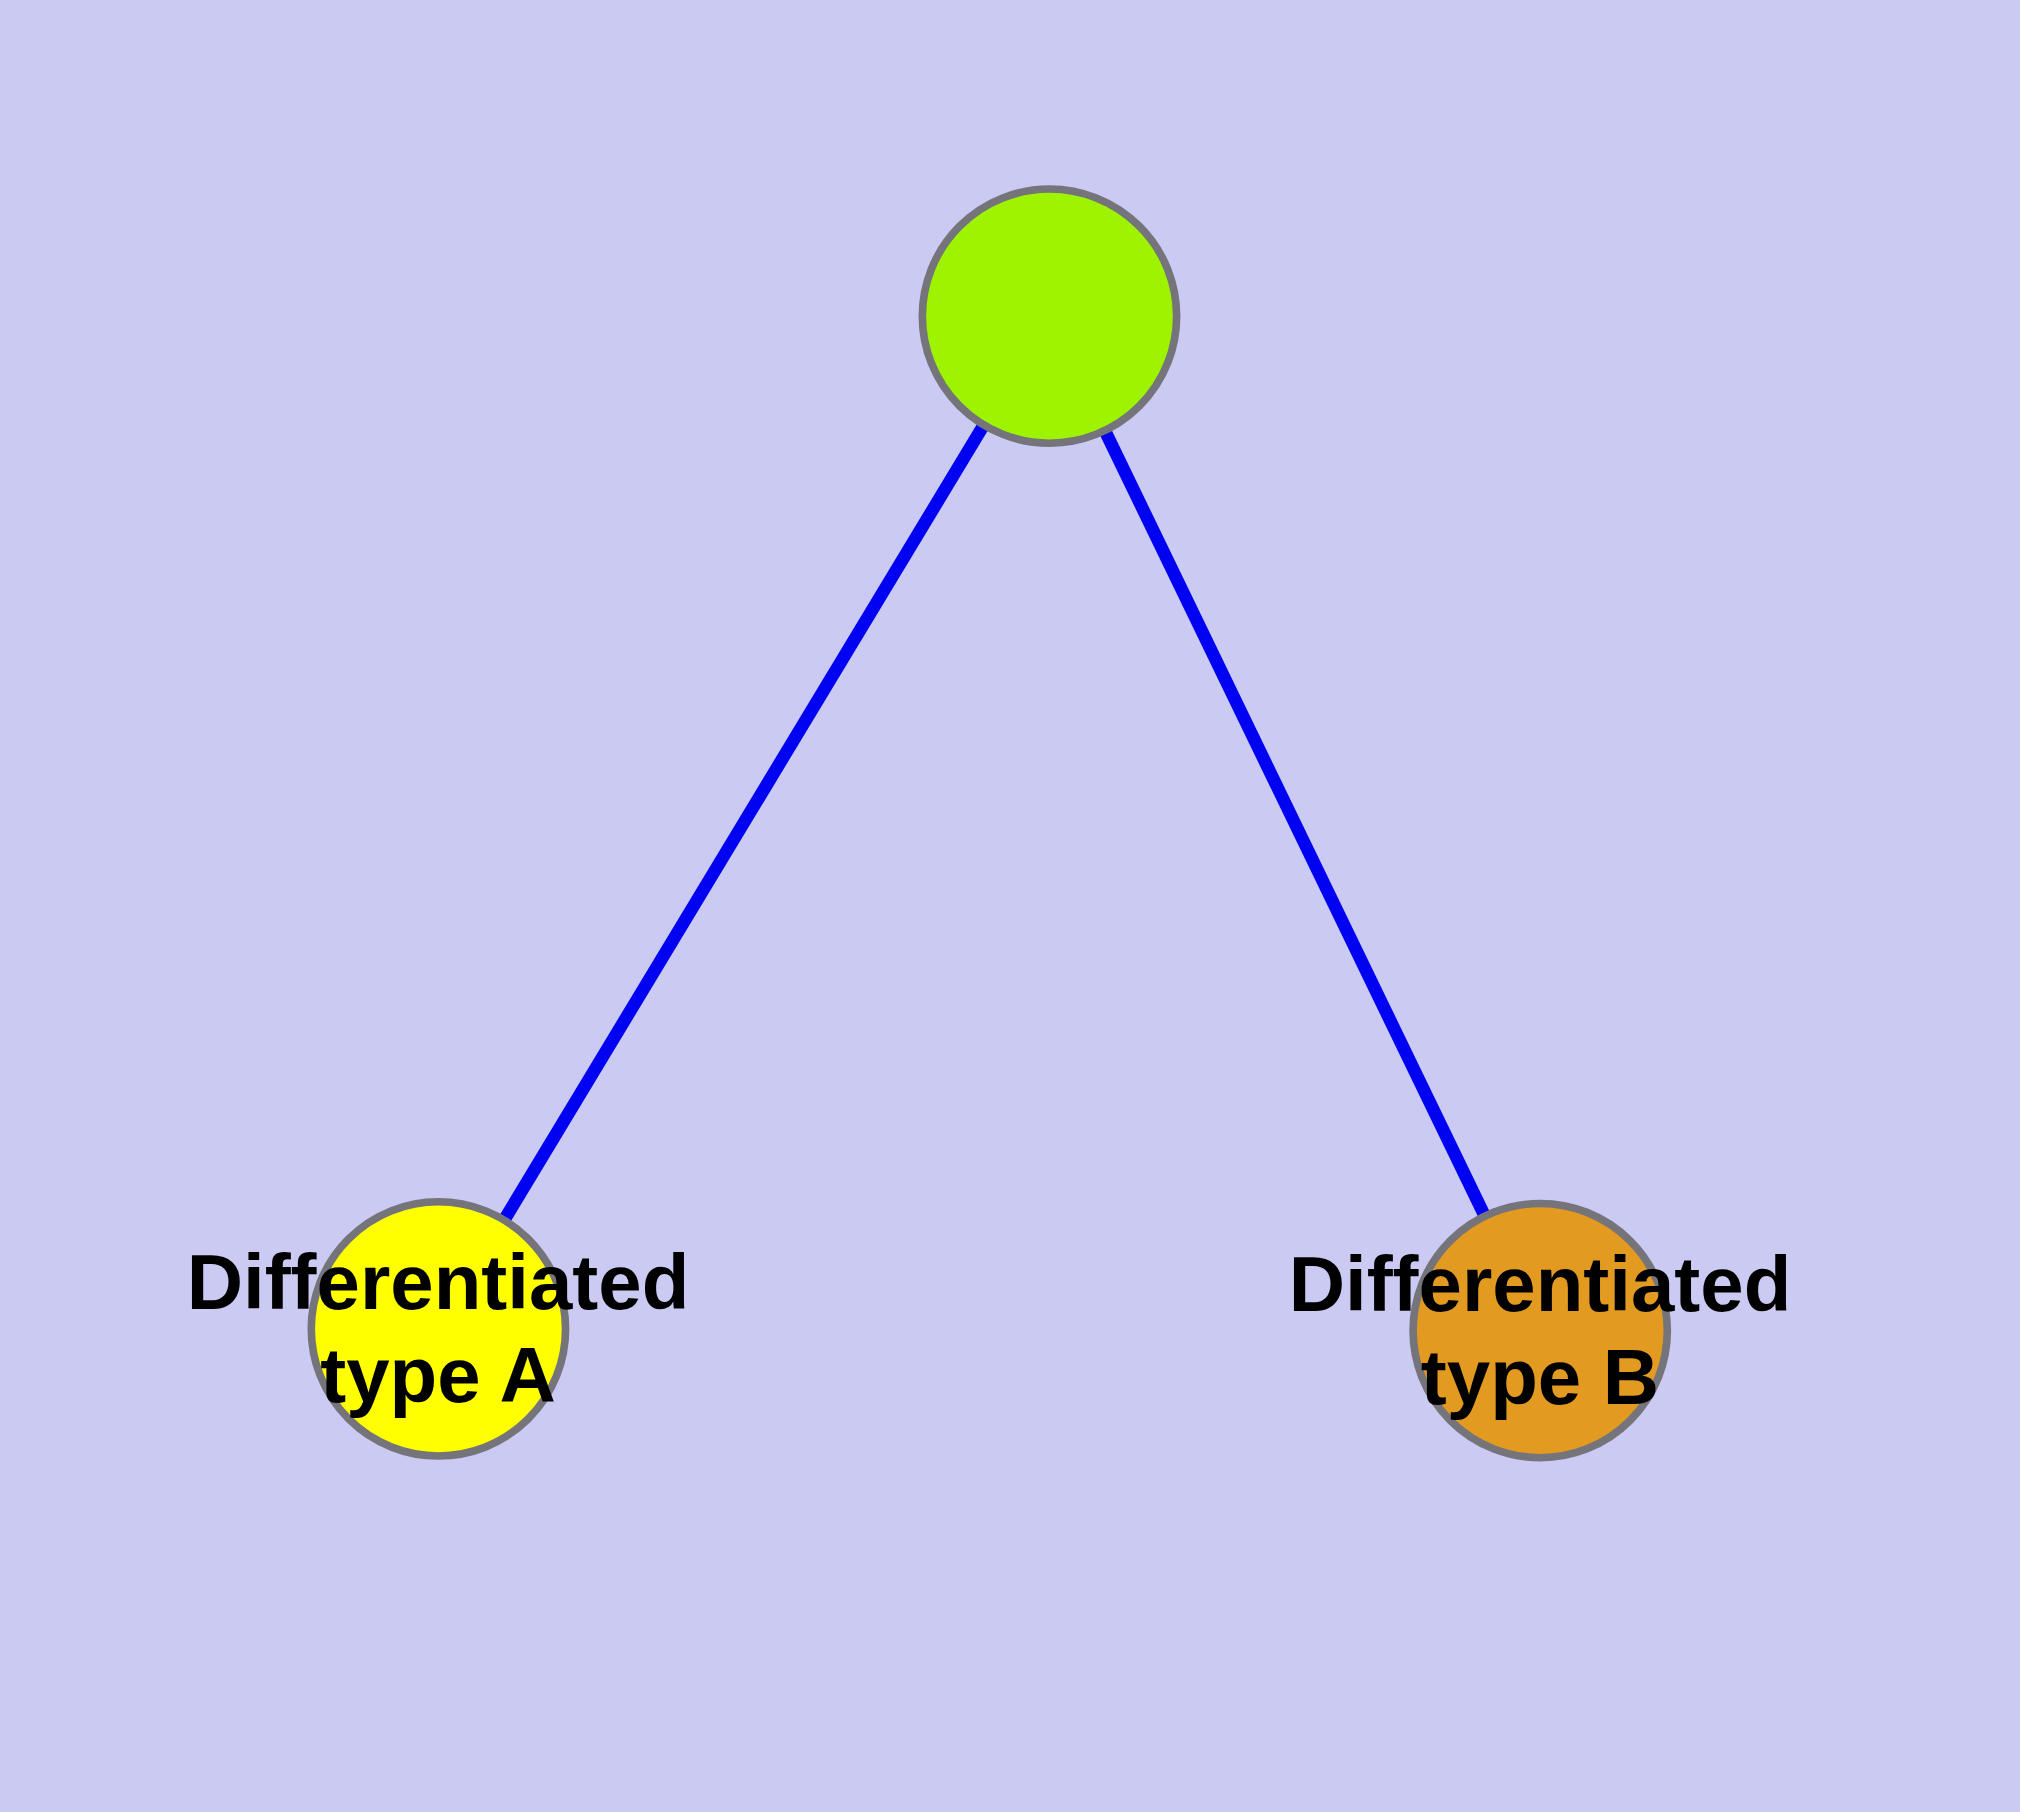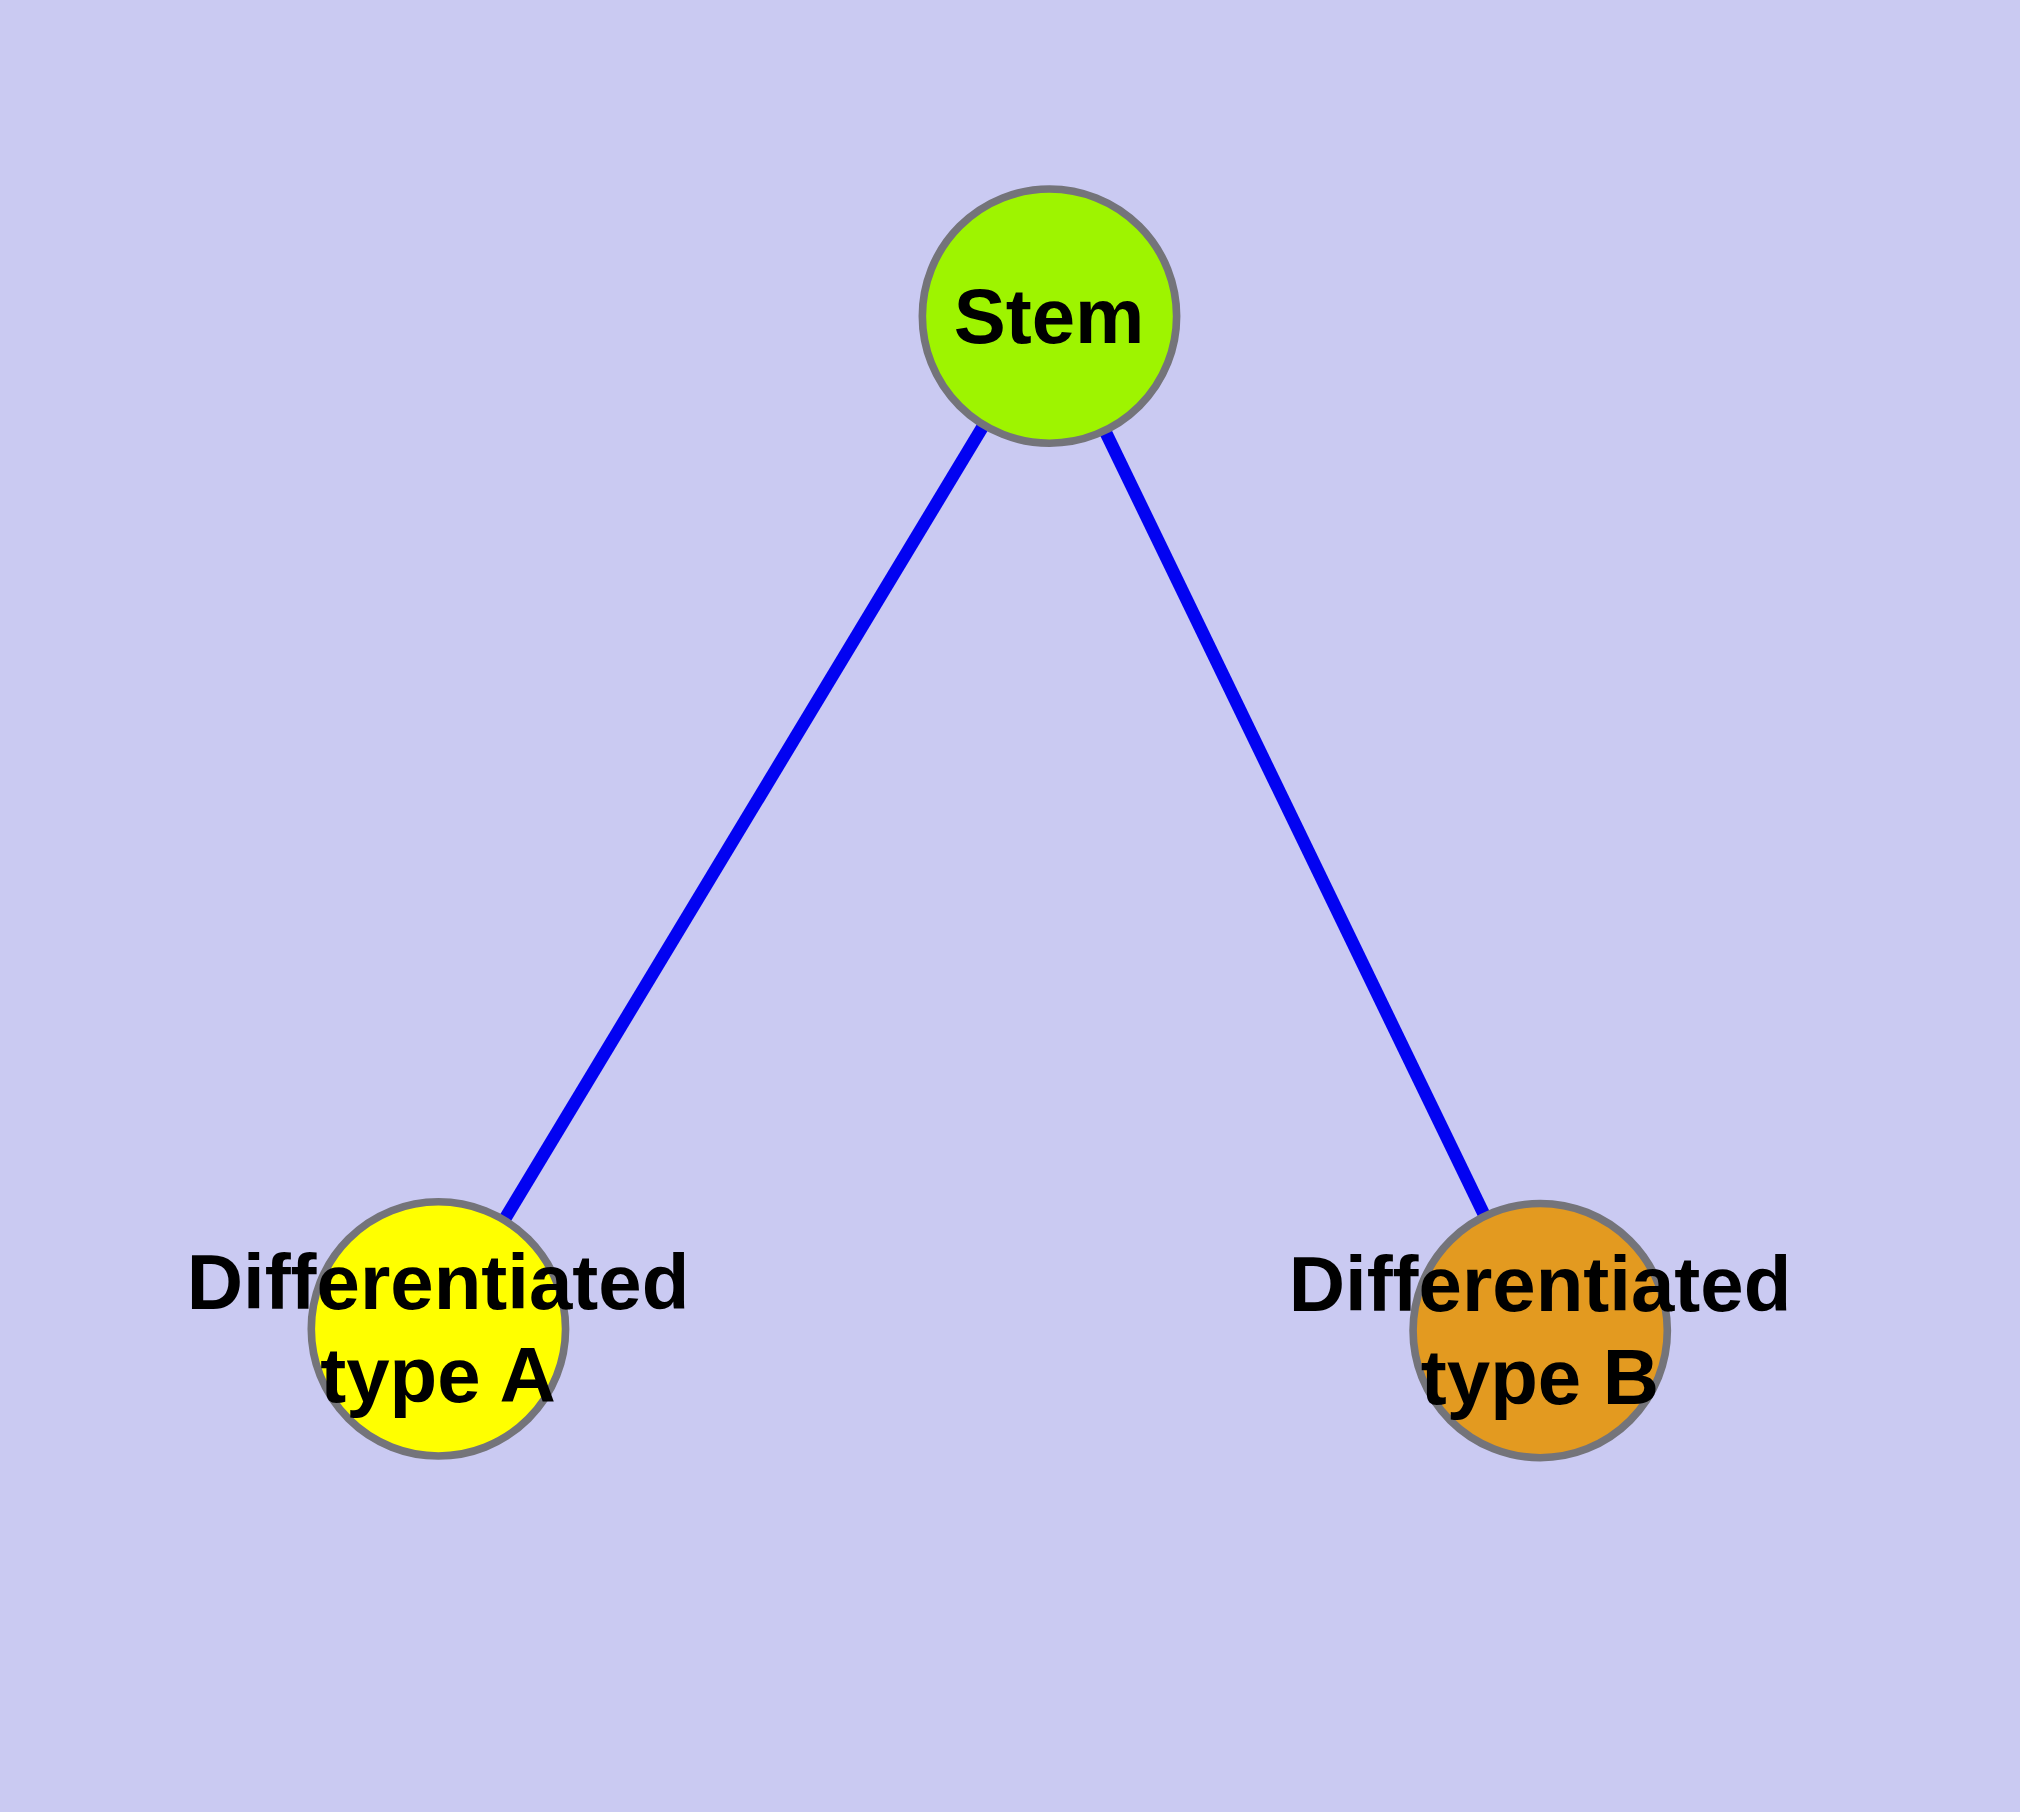--- a/index.html
+++ b/index.html
@@ -38,19 +38,18 @@
 <body>
 
 <div class="canvas" id="diagram-canvas" style="width: 2021px; height: 1812px; background: rgb(202, 202, 242);">
   <svg class="graph-svg" id="graph-svg" xmlns="http://www.w3.org/2000/svg" viewBox="0 0 2384 2138">
       <line x1="1238" y1="373" x2="517" y2="1568" stroke="#0202F2" stroke-width="15"></line>
       <line x1="1238" y1="373" x2="1817" y2="1570" stroke="#0202F2" stroke-width="15"></line>
       <circle cx="1238" cy="373" r="150" fill="#9EF400" stroke="#74747A" stroke-width="9"></circle>
       <circle cx="517" cy="1568" r="150" fill="#FFFF00" stroke="#74747A" stroke-width="9"></circle>
       <circle cx="1817" cy="1570" r="150" fill="#E39A20" stroke="#74747A" stroke-width="9"></circle>
     </svg>
-  <div class="node-label" id="label-0" style="left: 1049px; top: 316px; color: rgb(0, 0, 0);">Stem</div>
   <div class="node-label" id="label-1" style="left: 438px; top: 1329px; color: rgb(0, 0, 0);">Differentiated
 type A</div>
   <div class="node-label" id="label-2" style="left: 1540px; top: 1331px; color: rgb(0, 0, 0);">Differentiated
 type B</div>
 </div>
 
 
 </body></html>

